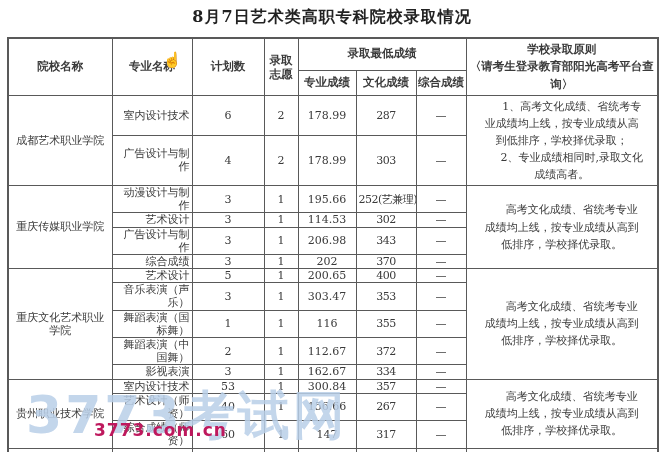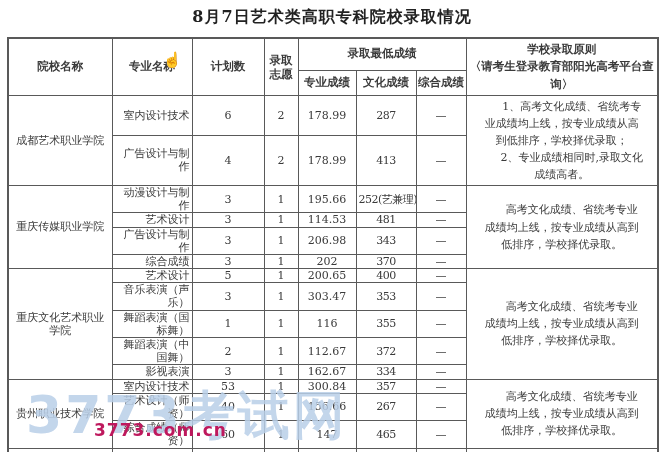--- a/index.html
+++ b/index.html
@@ -96,41 +96,41 @@
         <td rowspan="2" class="principle">
           <p class="pr">1、高考文化成绩、省统考专业成绩均上线，按专业成绩从高到低排序，学校择优录取；</p>
           <p class="pr">2、专业成绩相同时,录取文化成绩高者。</p>
         </td>
       </tr>
       <tr class="grp0">
         <td class="major">广告设计与制作</td>
         <td class="num">4</td>
         <td class="num">2</td>
         <td class="num">178.99</td>
-        <td class="culture">413</td>
+        <td class="culture">303</td>
         <td class="num">—</td>
       </tr>
       <tr class="grp1">
         <td rowspan="4" class="college">重庆传媒职业学院</td>
         <td class="major">动漫设计与制作</td>
         <td class="num">3</td>
         <td class="num">1</td>
         <td class="num">195.66</td>
         <td class="culture">252(艺兼理)</td>
         <td class="num">—</td>
         <td rowspan="4" class="principle">
           <p class="pr">高考文化成绩、省统考专业成绩均上线，按专业成绩从高到低排序，学校择优录取。</p>
         </td>
       </tr>
       <tr class="grp1">
         <td class="major">艺术设计</td>
         <td class="num">3</td>
         <td class="num">1</td>
         <td class="num">114.53</td>
-        <td class="culture">481</td>
+        <td class="culture">302</td>
         <td class="num">—</td>
       </tr>
       <tr class="grp1">
         <td class="major">广告设计与制作</td>
         <td class="num">3</td>
         <td class="num">1</td>
         <td class="num">206.98</td>
         <td class="culture">343</td>
         <td class="num">—</td>
       </tr>
@@ -204,21 +204,21 @@
         <td class="num">1</td>
         <td class="num">156.66</td>
         <td class="culture">267</td>
         <td class="num">—</td>
       </tr>
       <tr class="grp3">
         <td class="major">综合成绩（师资）</td>
         <td class="num">60</td>
         <td class="num">1</td>
         <td class="num">147</td>
-        <td class="culture">465</td>
+        <td class="culture">317</td>
         <td class="num">—</td>
       </tr>
       <tr class="grp4">
         <td rowspan="1" class="college">海南经贸职业技术学院</td>
         <td class="major">艺术设计</td>
         <td class="num">4</td>
         <td class="num">1</td>
         <td class="num">175.33</td>
         <td class="culture">381</td>
         <td class="num">—</td>

